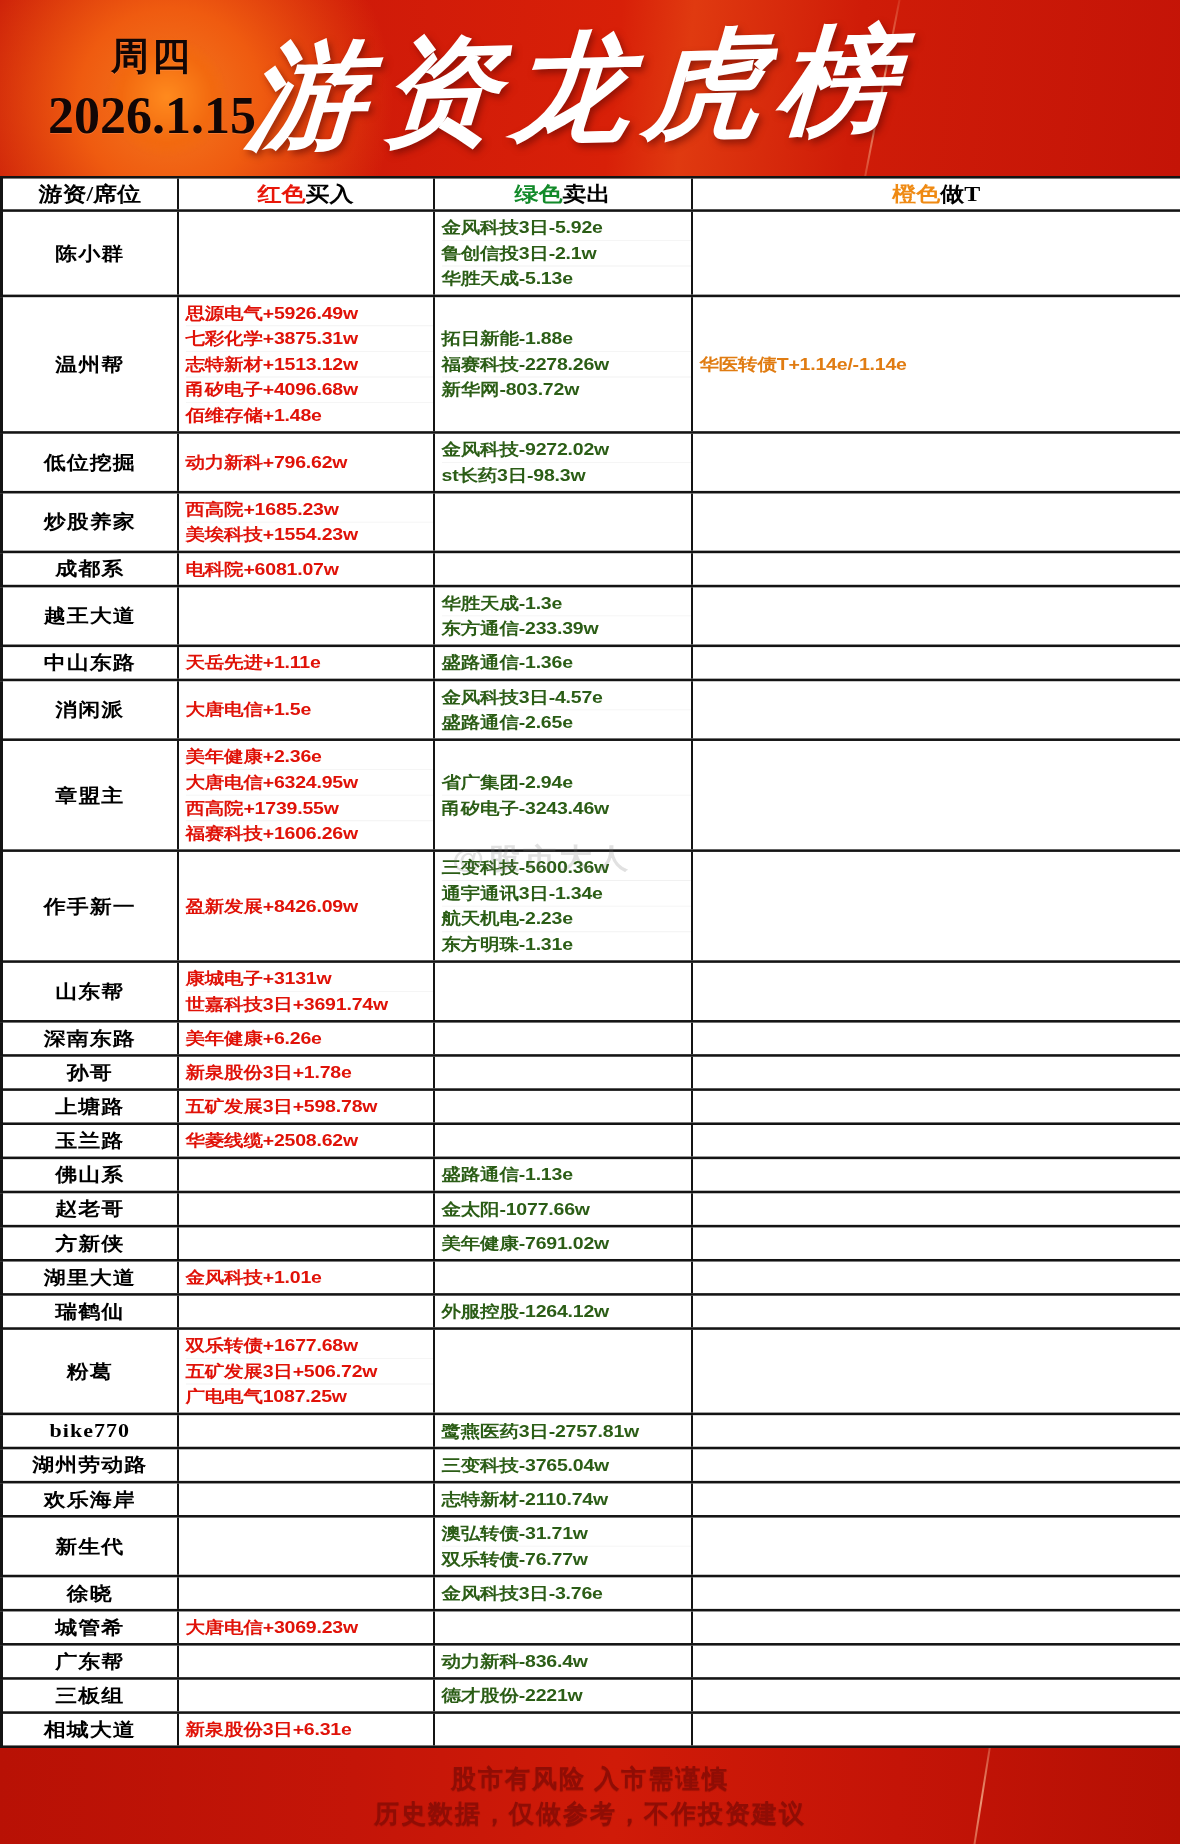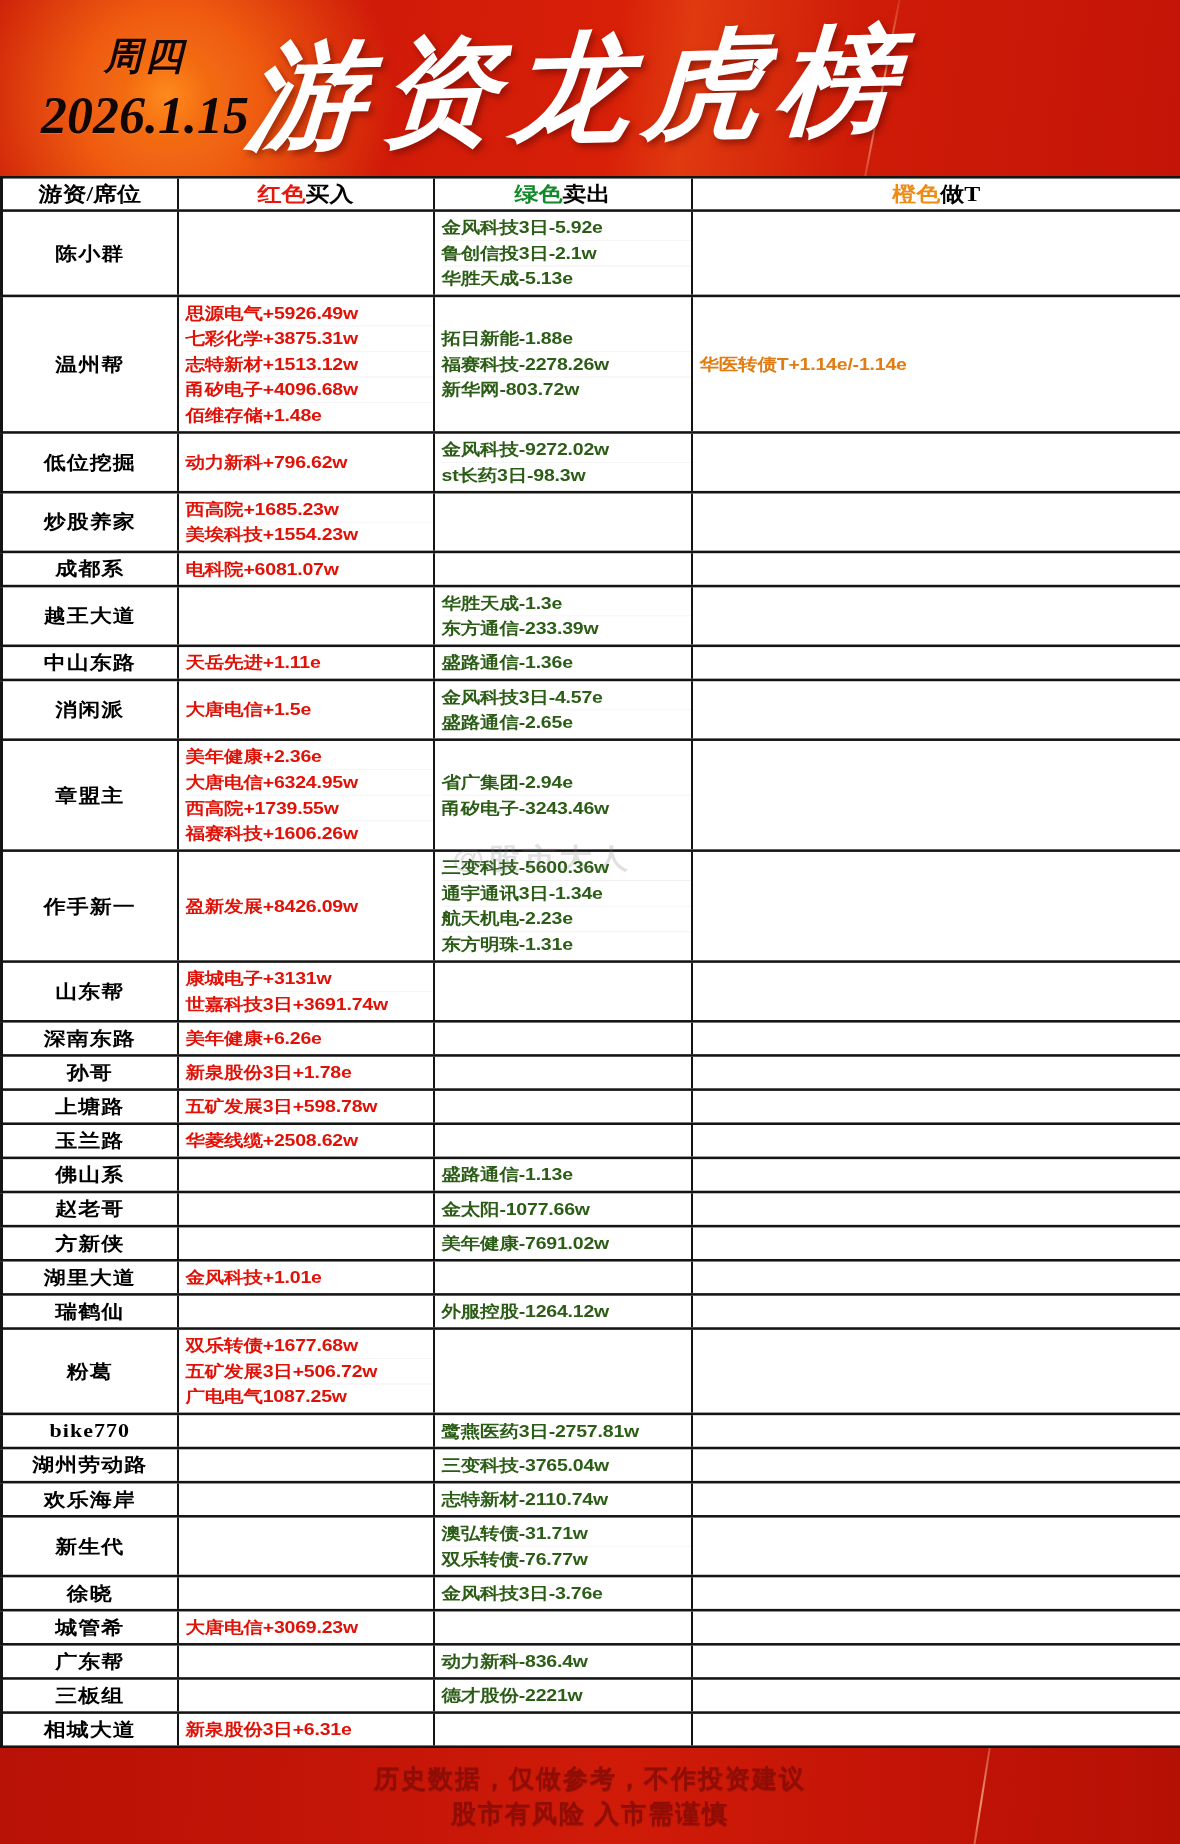--- a/index.html
+++ b/index.html
@@ -40,29 +40,28 @@
   .banner-sun {
     position: absolute;
     left: 108px; top: 38px;
     width: 118px; height: 118px;
     border-radius: 50%;
     background: radial-gradient(circle, #ff8a1e 0%, #f2690f 55%, rgba(224,62,10,0) 74%);
     filter: blur(1px);
   }
   .banner-date {
     position: absolute;
-    left: 35px; top: 34px;
+    left: 42px; top: 34px;
     width: 220px;
     text-align: center;
     z-index: 3;
     color: #120605;
     font-family: "Liberation Serif", "DejaVu Serif", serif;
     font-weight: bold;
     line-height: 1.18;
-    font-style: italic;
   }
   .banner-weekday {
     font-size: 38px;
     letter-spacing: 3px;
     text-shadow: 0 1px 0 rgba(255,160,110,0.35);
   }
   .banner-datetext {
     font-size: 52px;
     letter-spacing: 0px;
     margin-top: 6px;
@@ -631,18 +630,18 @@
             </td>
           </tr>
         </tbody>
     </table>
 
     <div class="watermark">@股市大人</div>
   </div>
 
   <div class="footer">
     <div class="footer-lines">
+      <div class="footer-line">股市有风险 入市需谨慎</div>
       <div class="footer-line">历史数据，仅做参考，不作投资建议</div>
-      <div class="footer-line">股市有风险 入市需谨慎</div>
     </div>
   </div>
 
 </div>
 
 </body></html>

